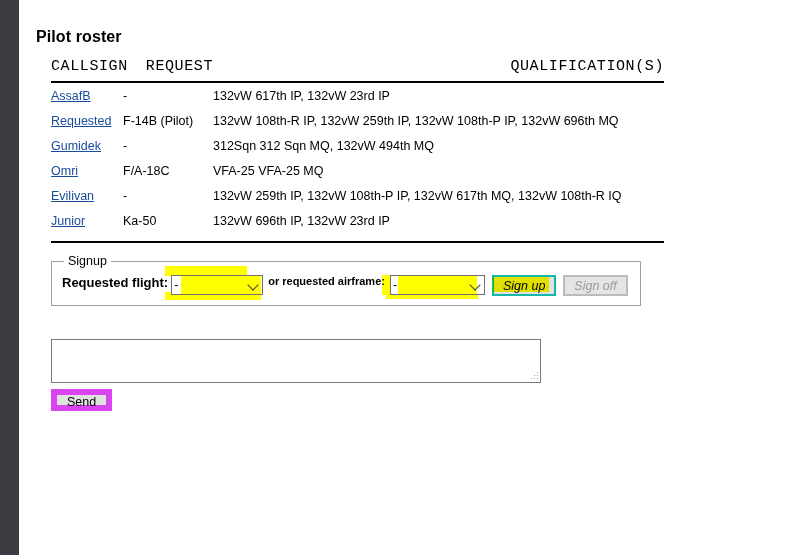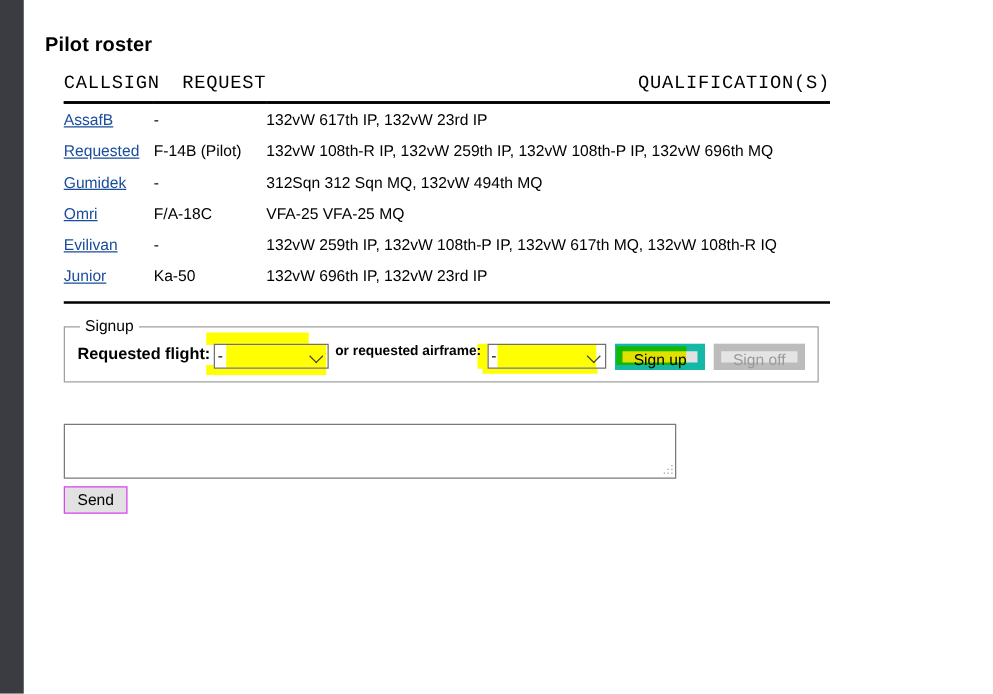--- a/index.html
+++ b/index.html
@@ -148,29 +148,30 @@
     pointer-events: none;
     z-index: 4;
   }
   .sel-flight { width: 92px; }
   .sel-airframe { width: 95px; }
   .sel-pilot { width: 135px; }
   button.ui {
     font-family: "Liberation Sans", sans-serif;
     font-size: 12.5px;
     height: 21px;
-    border: 6px solid #14b8a6;
+    border: 2px solid #14b8a6;
     background: #e1e1e1;
     color: #000;
     padding: 0 9px;
     cursor: pointer;
     box-sizing: border-box;
     position: relative;
     z-index: 2;
     white-space: nowrap;
+    font-style: italic;
   }
   button.ui.disabled {
     color: #9a9a9a;
     border-color: #bcbcbc;
     background: #e4e4e4;
     cursor: default;
   }
   .admin-note {
     margin-left: auto;
     font-size: 12.5px;
@@ -221,21 +222,21 @@
   .grip i {
     position: absolute;
     width: 1.5px; height: 1.5px;
     background: #9d9d9d;
   }
   button.send {
     margin: 6px 0 0 15px;
     font-size: 12.5px;
     height: 22px;
     padding: 0 10px;
-    border: 1px solid #d946ef;
+    border: 6px solid #d946ef;
     background: #e1e1e1;
     font-family: "Liberation Sans", sans-serif;
     cursor: pointer;
   }
 </style>
 </head>
 <body>
 
 <div id="left-gutter"></div>
 

